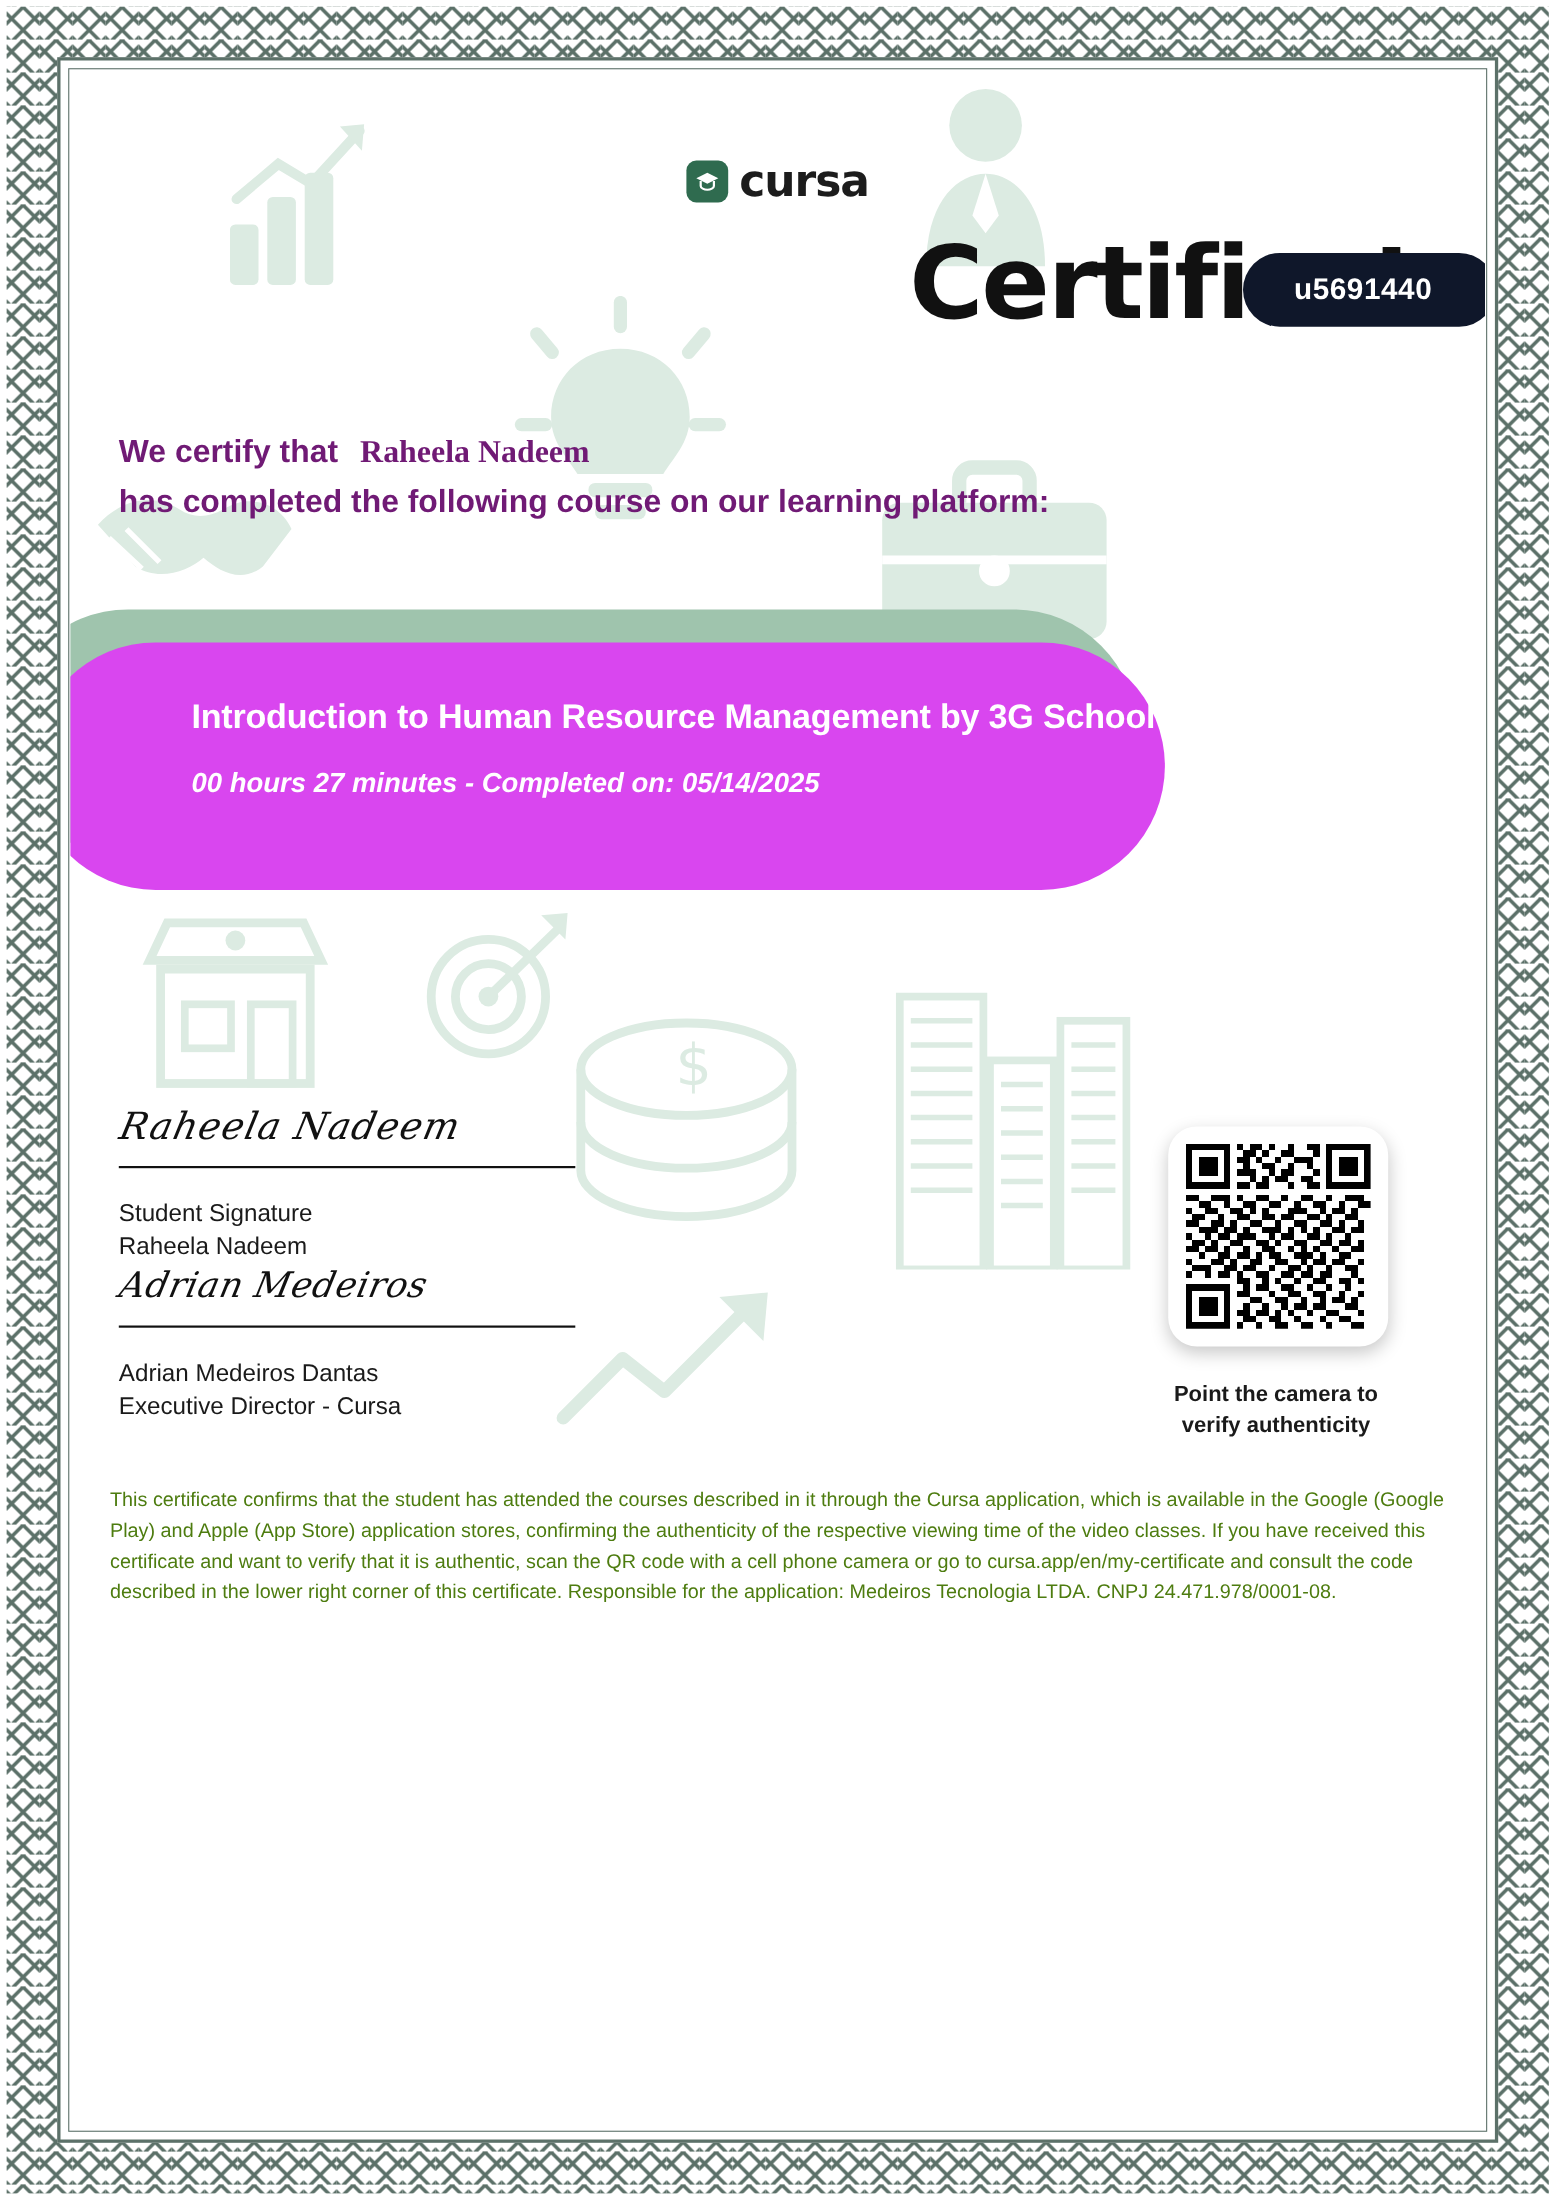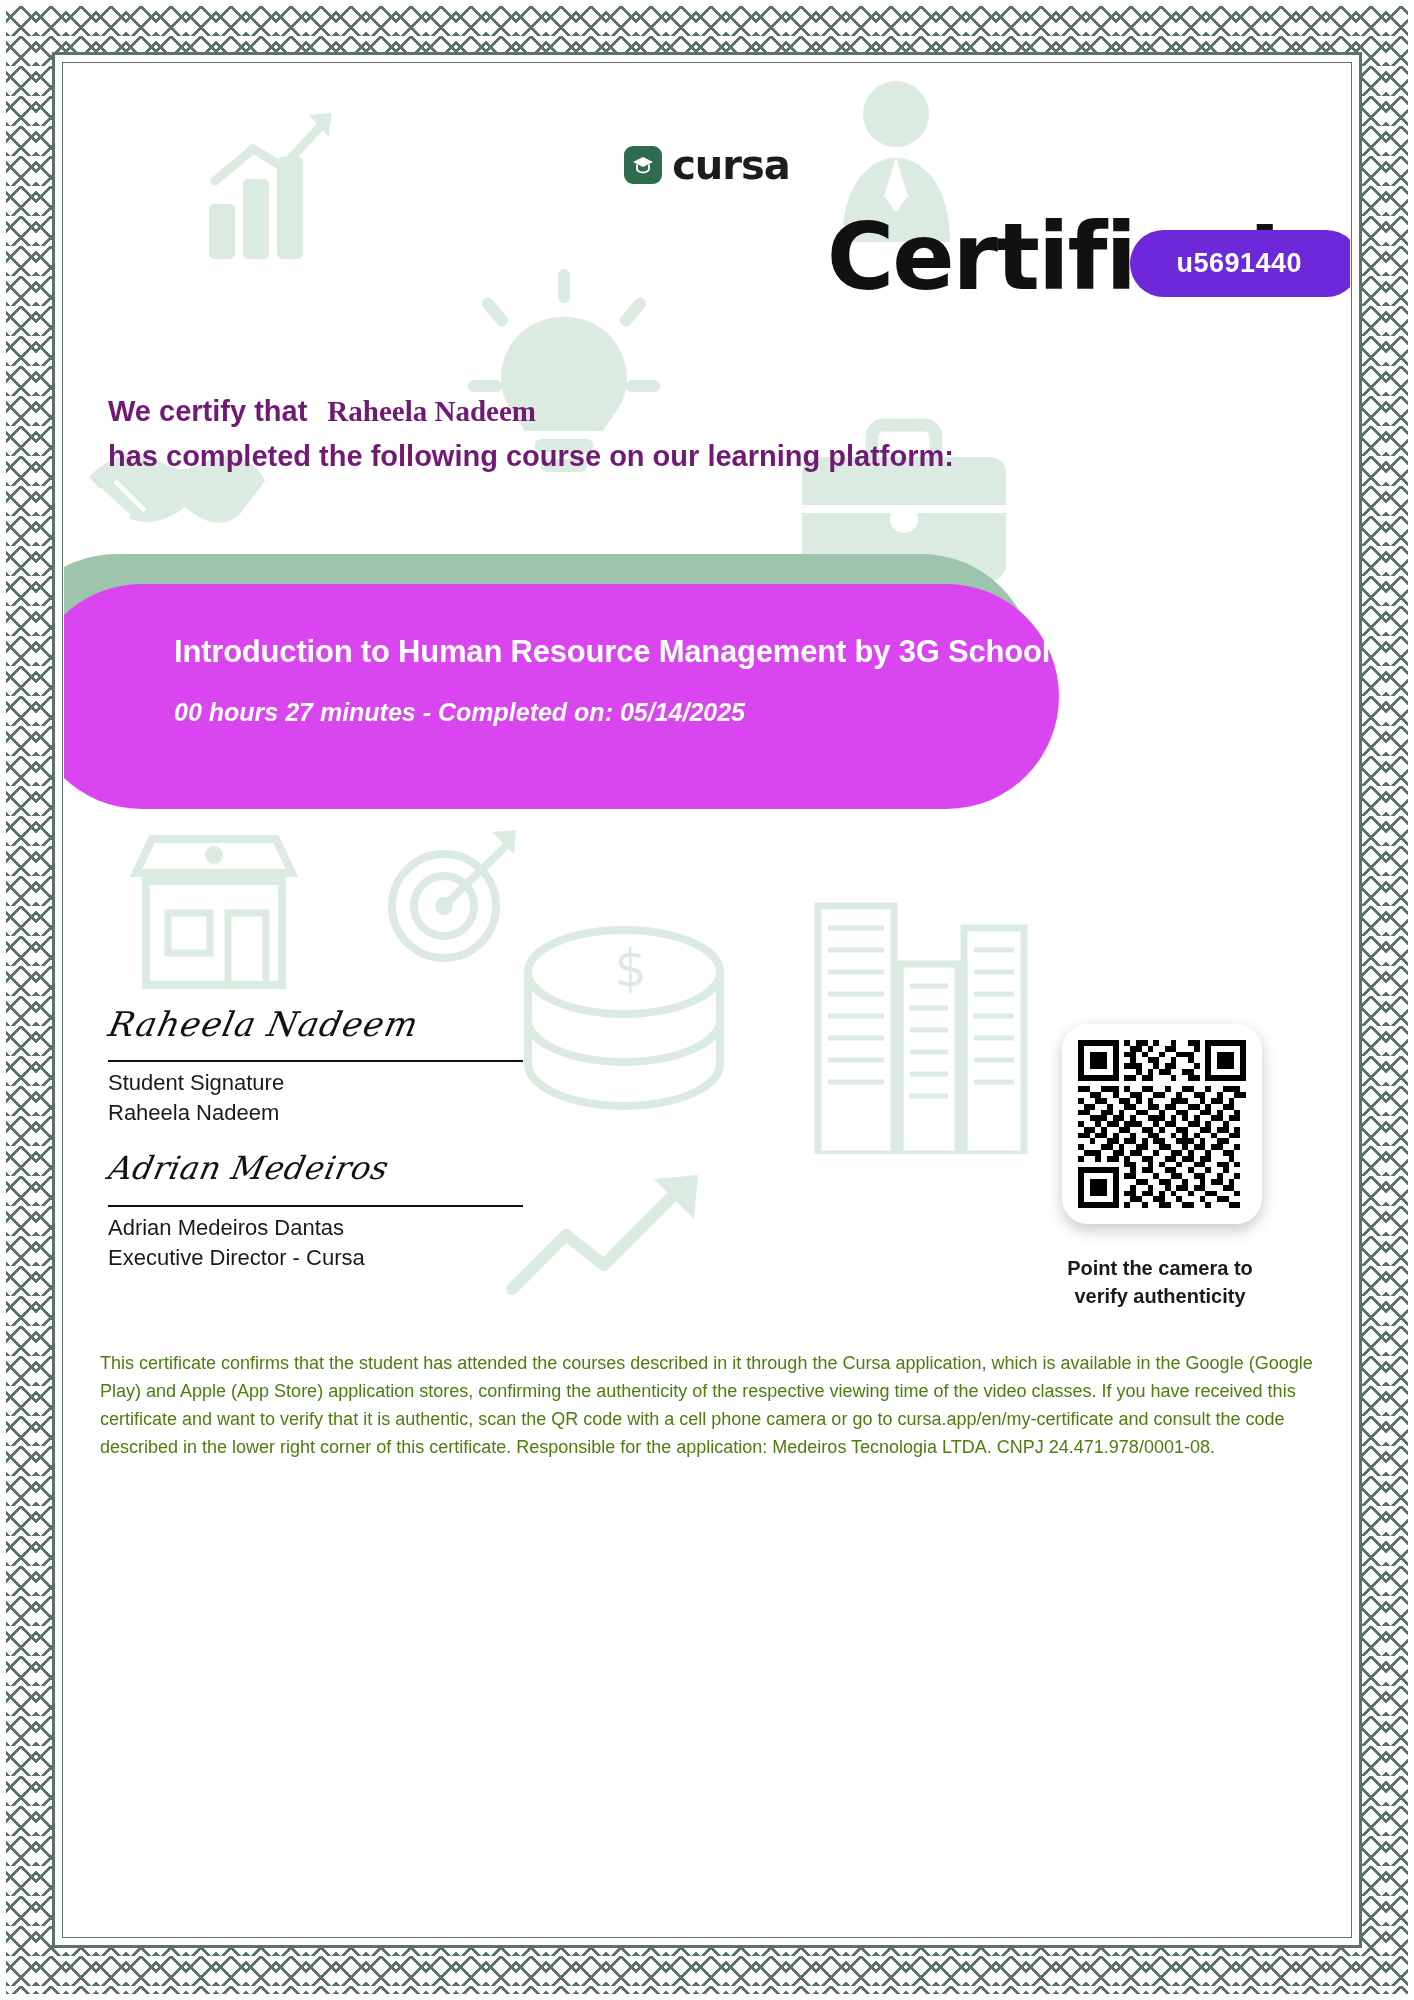--- a/index.html
+++ b/index.html
@@ -96,21 +96,21 @@
     letter-spacing: -2px;
     color: #111111;
     font-family: "DejaVu Sans", sans-serif;
   }
 
   
   .code-badge {
     position: absolute;
     top: 166px;
     right: -10px;
-    background: #6d28d9;
+    background: #0f172a;
     color: #ffffff;
     border-radius: 40px;
     padding: 18px 58px 18px 46px;
     font-size: 27px;
     font-weight: 700;
     letter-spacing: 0.5px;
   }
 
   
   .certify-block {
@@ -179,21 +179,21 @@
   }
   .sig-script.s2 { font-size: 32px; letter-spacing: 0.5px; }
   .sig-rule {
     width: 415px;
     border-bottom: 2.5px solid #111;
     margin-top: 4px;
   }
   .sig-label {
     font-size: 22px;
     color: #1a1a1a;
-    margin-top: 6px;
+    margin-top: 26px;
     line-height: 1.35;
   }
 
   
   .qr-card {
     position: absolute;
     right: 88px;
     top: 960px;
     width: 200px;
     height: 200px;

